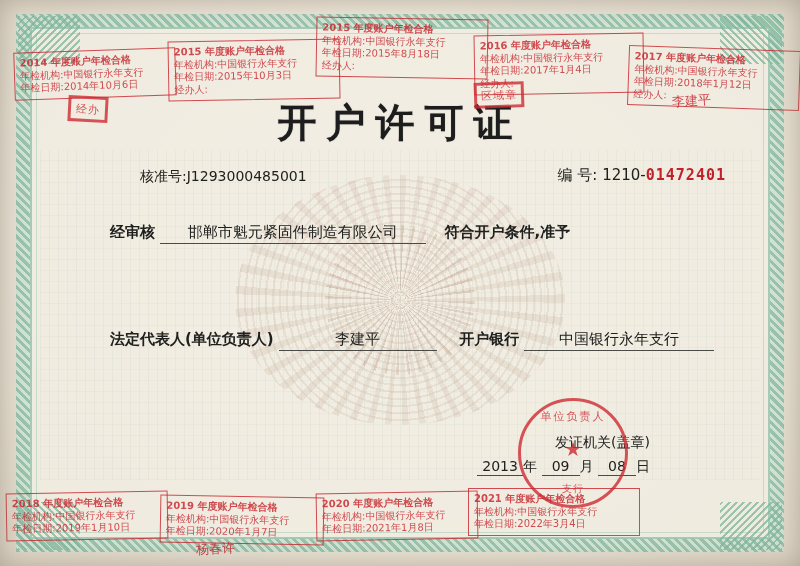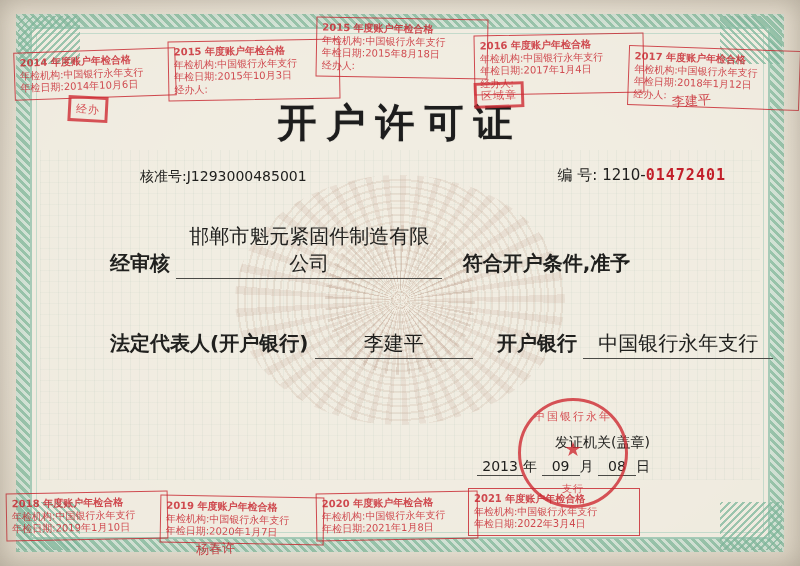--- a/index.html
+++ b/index.html
@@ -77,21 +77,21 @@
 
   
   .content{position:absolute;inset:0;}
   .title{
     position:absolute;left:0;right:0;top:96px;text-align:center;
     font-family:"DejaVu Serif", serif;
     font-weight:700;font-size:39px;letter-spacing:10px;
     color:#1d1d1d;
     text-shadow:0 0 1px rgba(0,0,0,.35);
   }
-  .row{position:absolute;font-size:20px;color:#20201e;font-family:"DejaVu Sans", sans-serif;}
+  .row{position:absolute;font-size:15px;color:#20201e;font-family:"DejaVu Sans", sans-serif;}
   .lbl{font-weight:700;}
   .fill{
     display:inline-block;border-bottom:1px solid #4a4a46;
     text-align:center;padding:0 4px 1px 4px;
     font-family:"DejaVu Sans", sans-serif;
     font-weight:400;
   }
   .num-left{left:92px;top:168px;font-size:14px;margin-left:48px;}
   .num-right{right:74px;top:166px;font-size:15px;text-align:center;}
   .redno{color:#c2202a;font-weight:700;letter-spacing:1px;font-family:"DejaVu Sans Mono", monospace;}
@@ -172,38 +172,38 @@
     </div>
 
     <div class="row line1">
       <span class="lbl">经审核</span>
       <span class="fill" style="width:258px;">邯郸市魁元紧固件制造有限公司</span>
       <span class="lbl" style="margin-left:14px;">符合开户条件,准予</span>
     </div>
 
 
     <div class="row line3">
-      <span class="lbl">法定代表人(开户银行)</span>
+      <span class="lbl">法定代表人(单位负责人)</span>
       <span class="fill" style="width:150px;">李建平</span>
       <span class="lbl" style="margin-left:18px;">开户银行</span>
       <span class="fill" style="width:182px;">中国银行永年支行</span>
     </div>
 
 
     <div class="row issue">发证机关(盖章)</div>
 
     <div class="row date">
       <span class="fill" style="width:38px;">2013</span><span>年</span>
       <span class="fill" style="width:30px;">09</span><span>月</span>
       <span class="fill" style="width:30px;">08</span><span>日</span>
     </div>
   </div>
 
   <div class="round-seal" style="right:172px;top:398px;">
-    <div class="top-text">中国银行永年</div>
+    <div class="top-text">单位负责人</div>
     <div class="star">★</div>
     <div class="bot-text">支行</div>
   </div>
 
   <div class="stamp" style="left:14px;top:50px;width:150px;padding:4px 5px;font-size:10px;transform:rotate(-2deg);">
     <div class="big">2014 年度账户年检合格</div>
     <div>年检机构:中国银行永年支行</div>
     <div>年检日期:2014年10月6日</div>
   </div>
 

